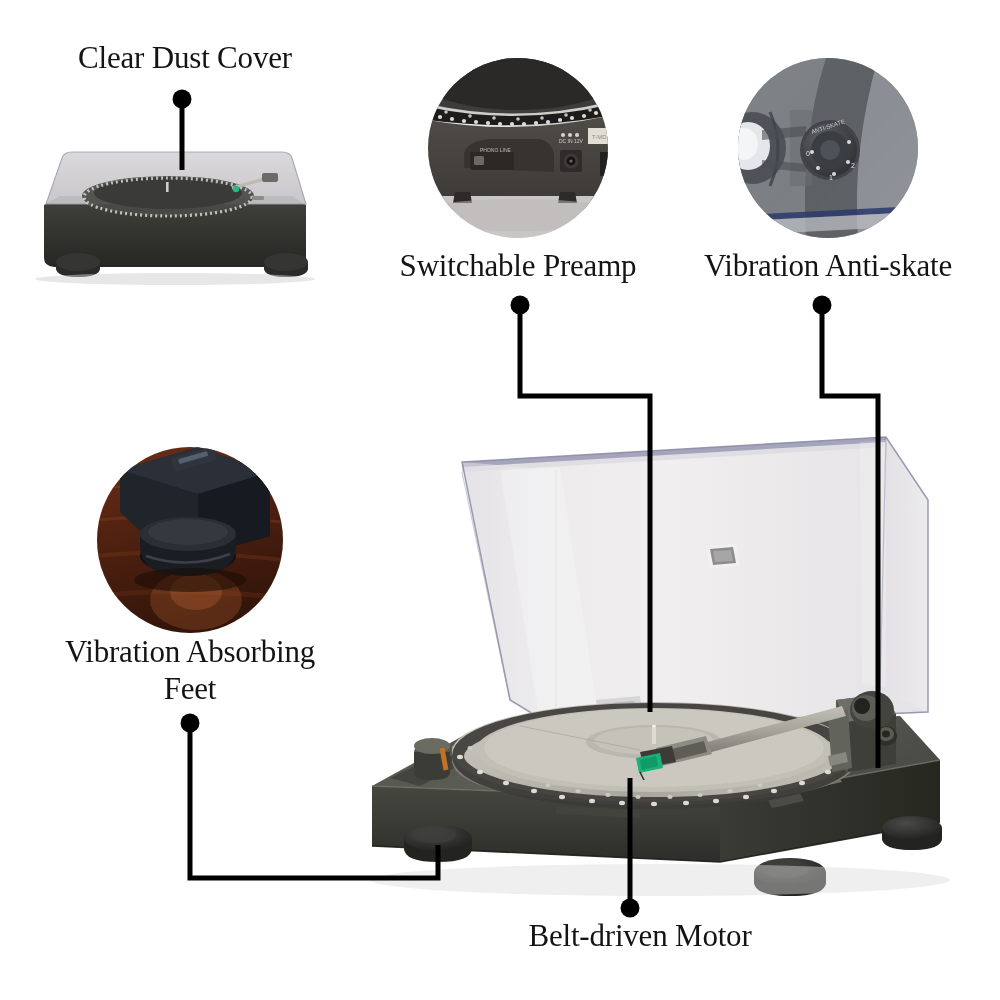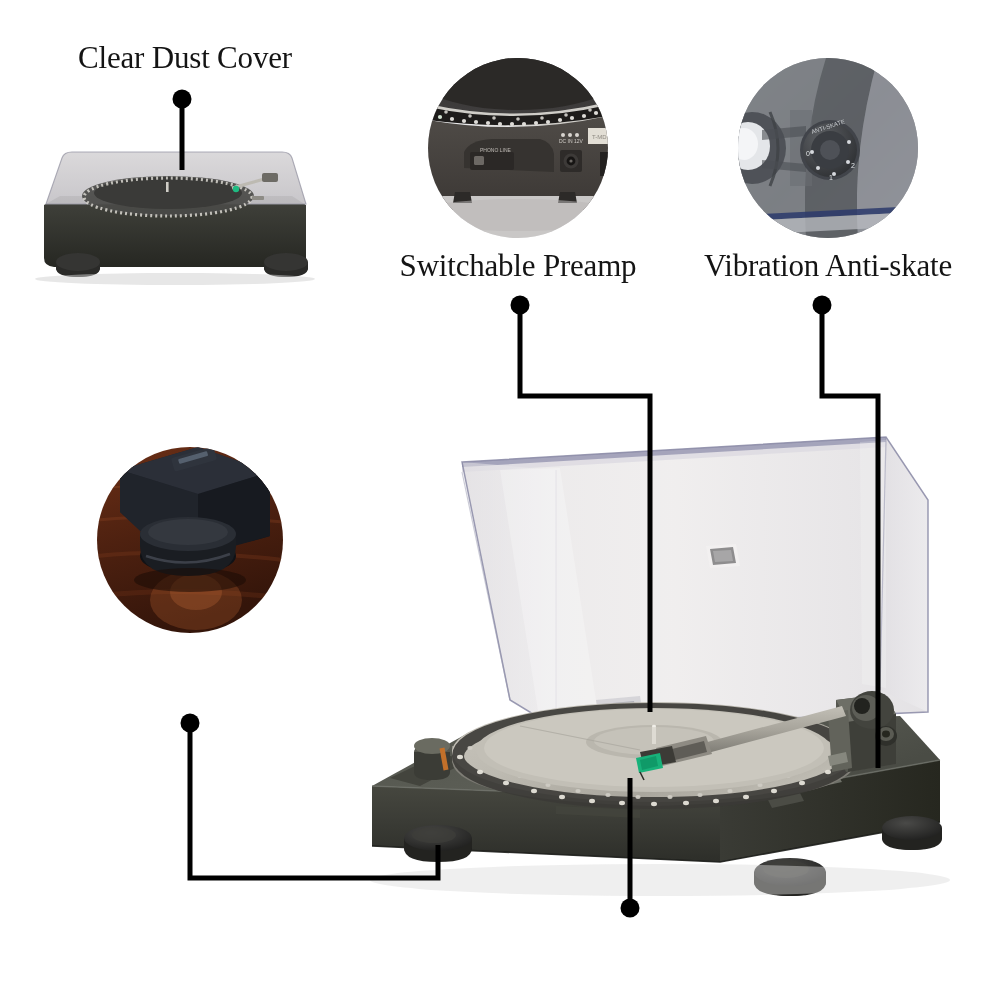--- a/index.html
+++ b/index.html
@@ -518,15 +518,18 @@
       <circle cx="630" cy="908" r="9.5"></circle>
     </g>
   </svg>
 
   <div class="callout-label" id="label-dust-cover">Clear Dust Cover</div>
 
   <div class="callout-label" id="label-preamp">Switchable Preamp</div>
 
   <div class="callout-label" id="label-antiskate">Vibration Anti-skate</div>
 
-
+  <div class="callout-label" id="label-feet">Vibration Absorbing
+Feet</div>
+
+  <div class="callout-label" id="label-motor">Belt-driven Motor</div>
 
 </div>
 
 </body></html>

